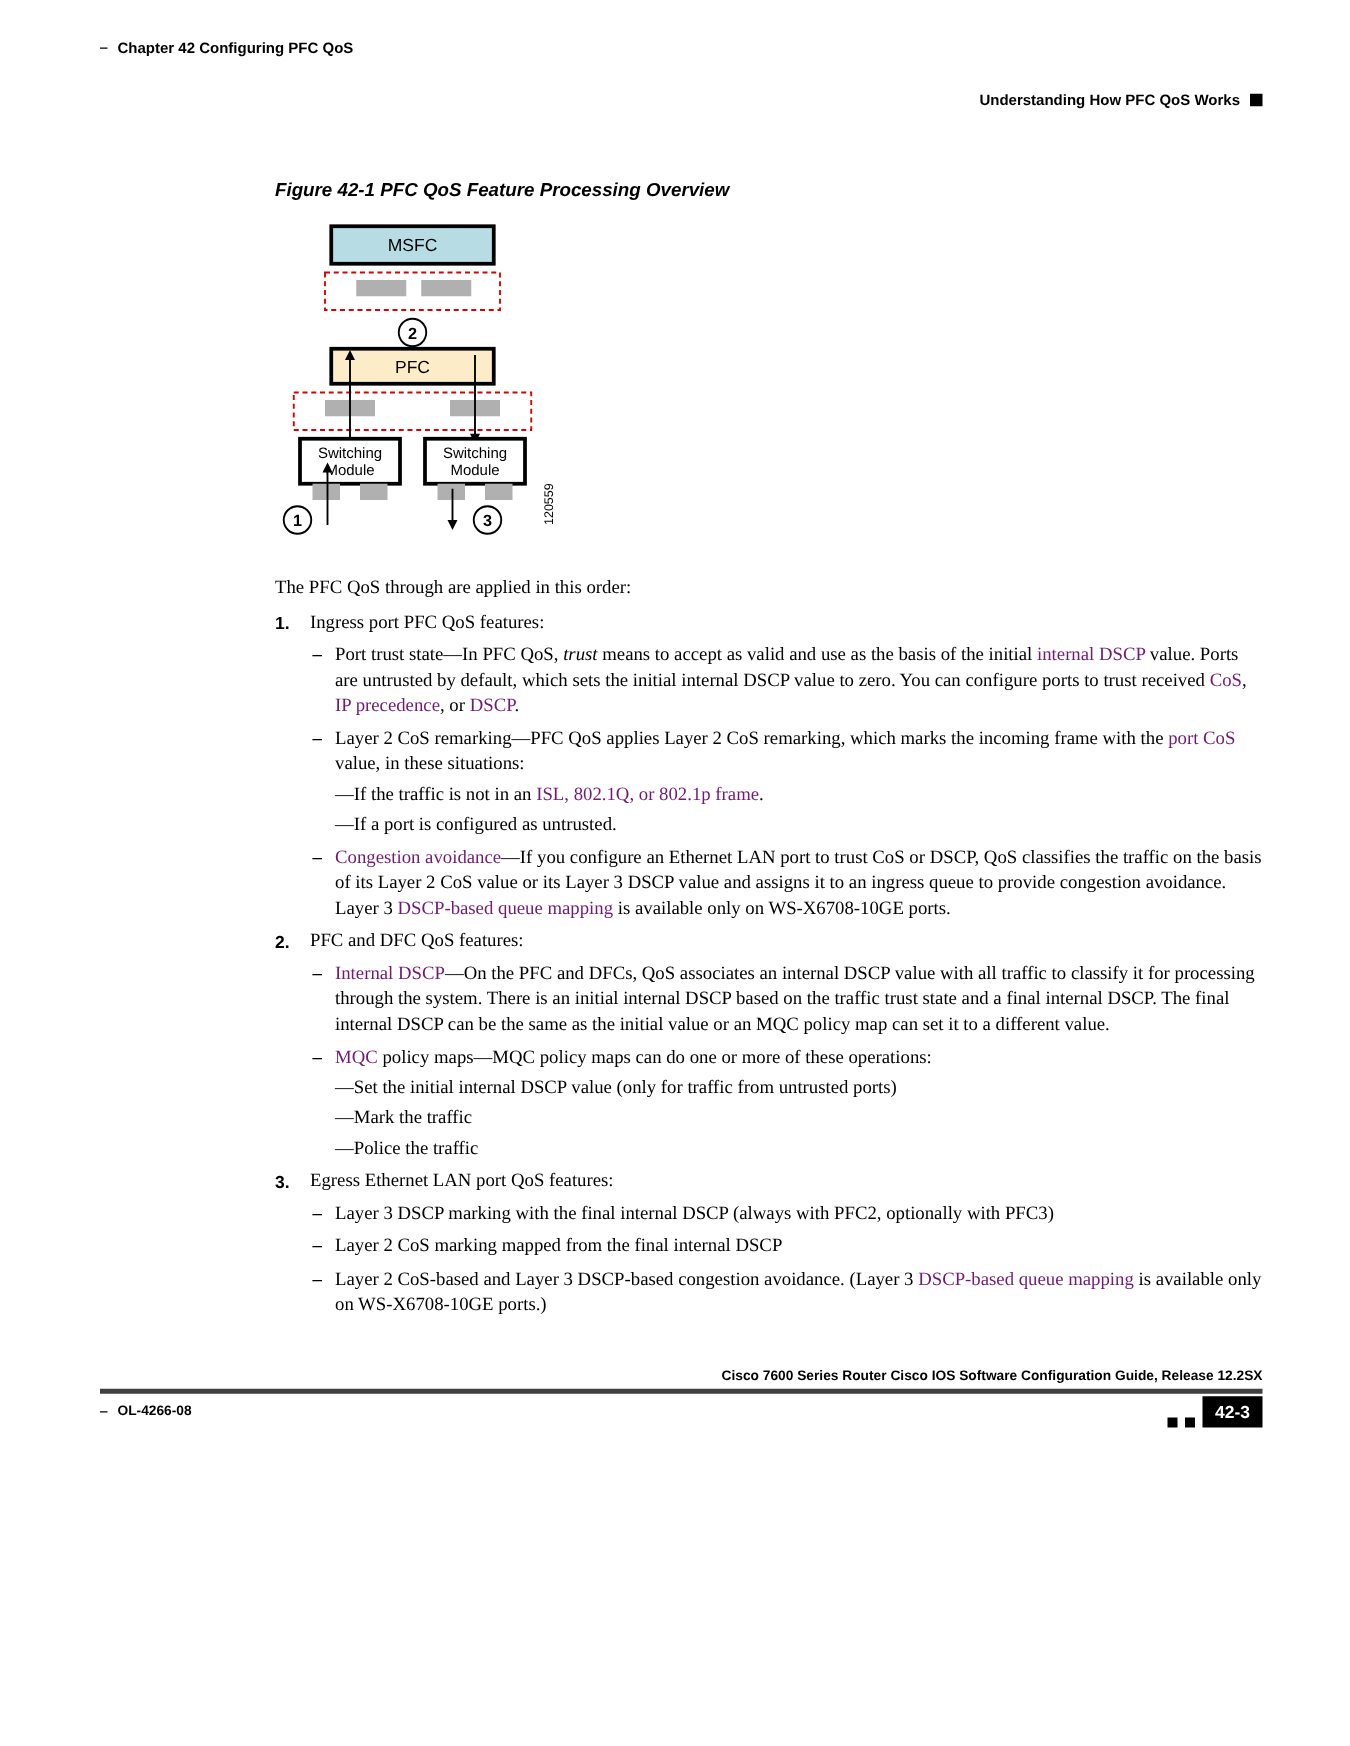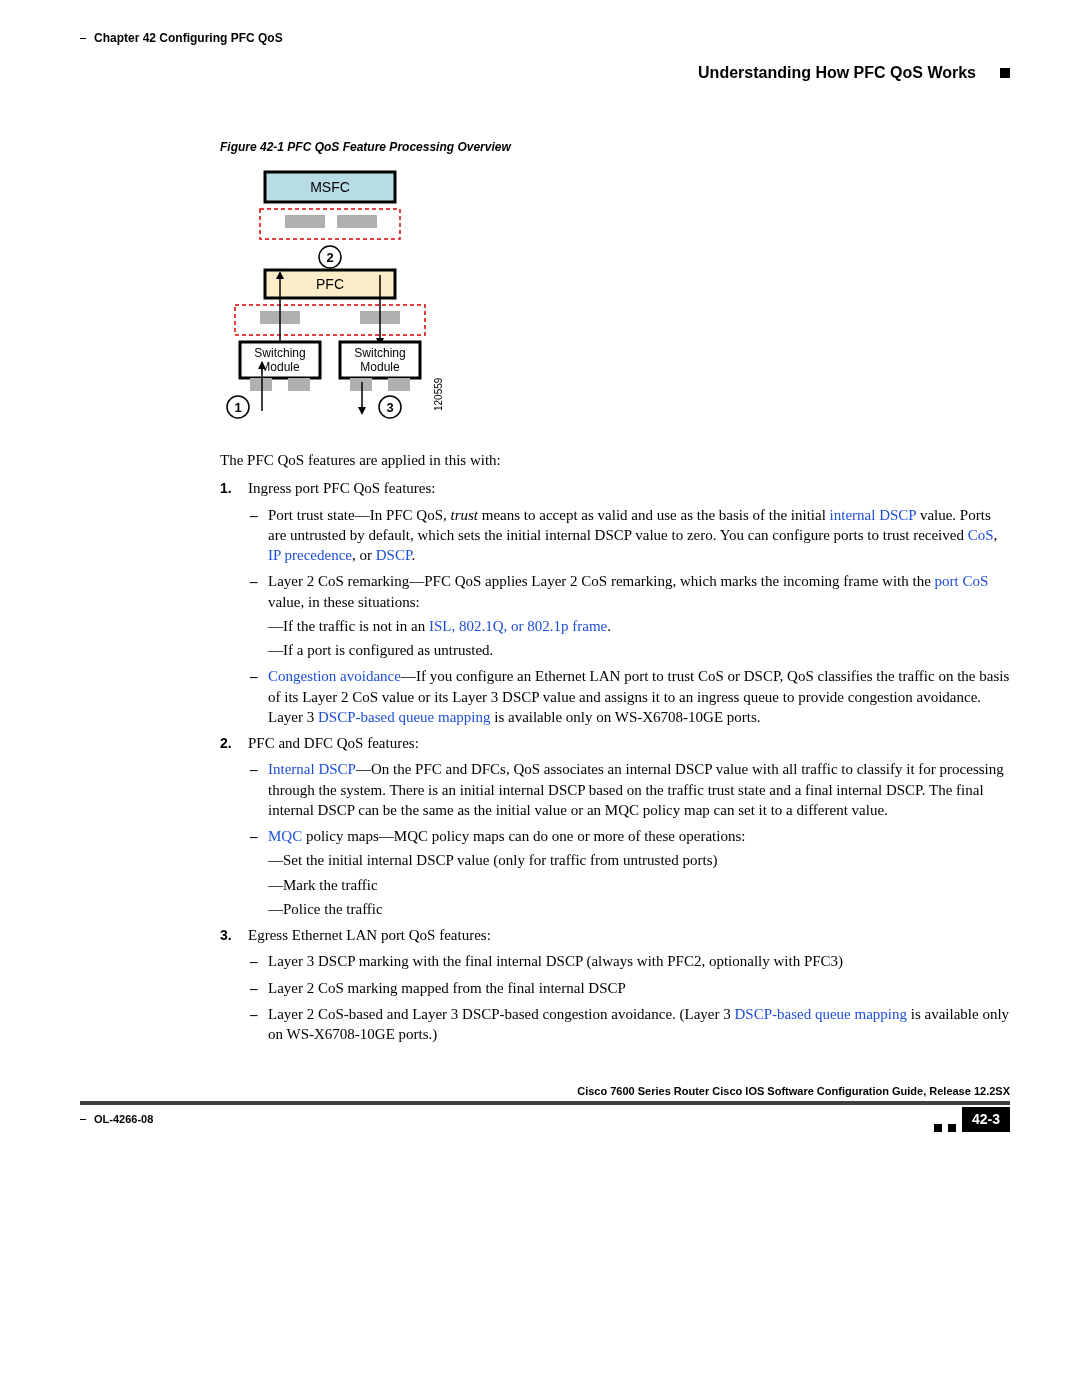--- a/index.html
+++ b/index.html
@@ -22,31 +22,31 @@
   .header-left {
     display: flex;
     align-items: center;
     gap: 8px;
   }
   .rule-thin { height: 1px; background: #000; width: 6px; }
   .sq { width:10px; height:10px; background:#000; display:inline-block;}
   .subheader {
     text-align: right;
     font-family: Arial, Helvetica, sans-serif;
-    font-size: 16px;
-    font-weight: bold;
-    margin-top: 16px;
+    font-size: 12px;
+    font-weight: bold;
+    margin-top: 26px;
     display:flex;
     justify-content:flex-end;
     align-items:center;
-    gap:24px;
+    gap:8px;
   }
   .figure-caption {
     font-family: Arial, Helvetica, sans-serif;
-    font-size: 12px;
+    font-size: 15px;
     font-weight: bold;
     font-style: italic;
     margin-top: 55px;
     margin-left: 140px;
   }
   .diagram {
     margin: 12px 0 18px 140px;
   }
   .content {
     margin-left: 140px;
@@ -85,21 +85,21 @@
     left: 0;
     top: 0;
     font-weight: bold;
   }
   .em-line {
     padding-left: 18px;
     text-indent: -18px;
     margin: 4px 0 4px 0;
   }
   .em-line::before { content:"—"; padding-right:0;}
-  a.link { color: #1d4ed8; text-decoration: none; }
+  a.link { color: #701a75; text-decoration: none; }
   .footer {
     margin-top: 40px;
     font-family: Arial, Helvetica, sans-serif;
     font-size: 11px;
     font-weight: bold;
   }
   .footer-top {
     text-align: right;
     border-bottom: 4px solid #404040;
     padding-bottom: 2px;
@@ -182,21 +182,21 @@
   <text x="18" y="245" text-anchor="middle" font-size="13" font-weight="bold">1</text>
 
   <circle cx="170" cy="240" r="11" fill="#fff" stroke="#000" stroke-width="1.5"></circle>
   <text x="170" y="245" text-anchor="middle" font-size="13" font-weight="bold">3</text>
 
   <text x="222" y="244" font-size="10" transform="rotate(-90 222 244)">120559</text>
 </svg>
 </div>
 
 <div class="content">
-  <div>The PFC QoS features are applied in this with:</div>
+  <div>The PFC QoS through are applied in this order:</div>
 
   <ol class="main">
     <li>
       <span class="num">1.</span>
       <span>Ingress port PFC QoS features:</span>
       <ul class="dash">
         <li>
           <span>Port trust state—In PFC QoS, </span><i>trust</i><span> means to accept as valid and use as the basis of the initial </span><a class="link">internal DSCP</a><span> value. Ports are untrusted by default, which sets the initial internal DSCP value to zero. You can configure ports to trust received </span><a class="link">CoS</a>, <a class="link">IP precedence</a>, or <a class="link">DSCP</a>.
         </li>
         <li>

